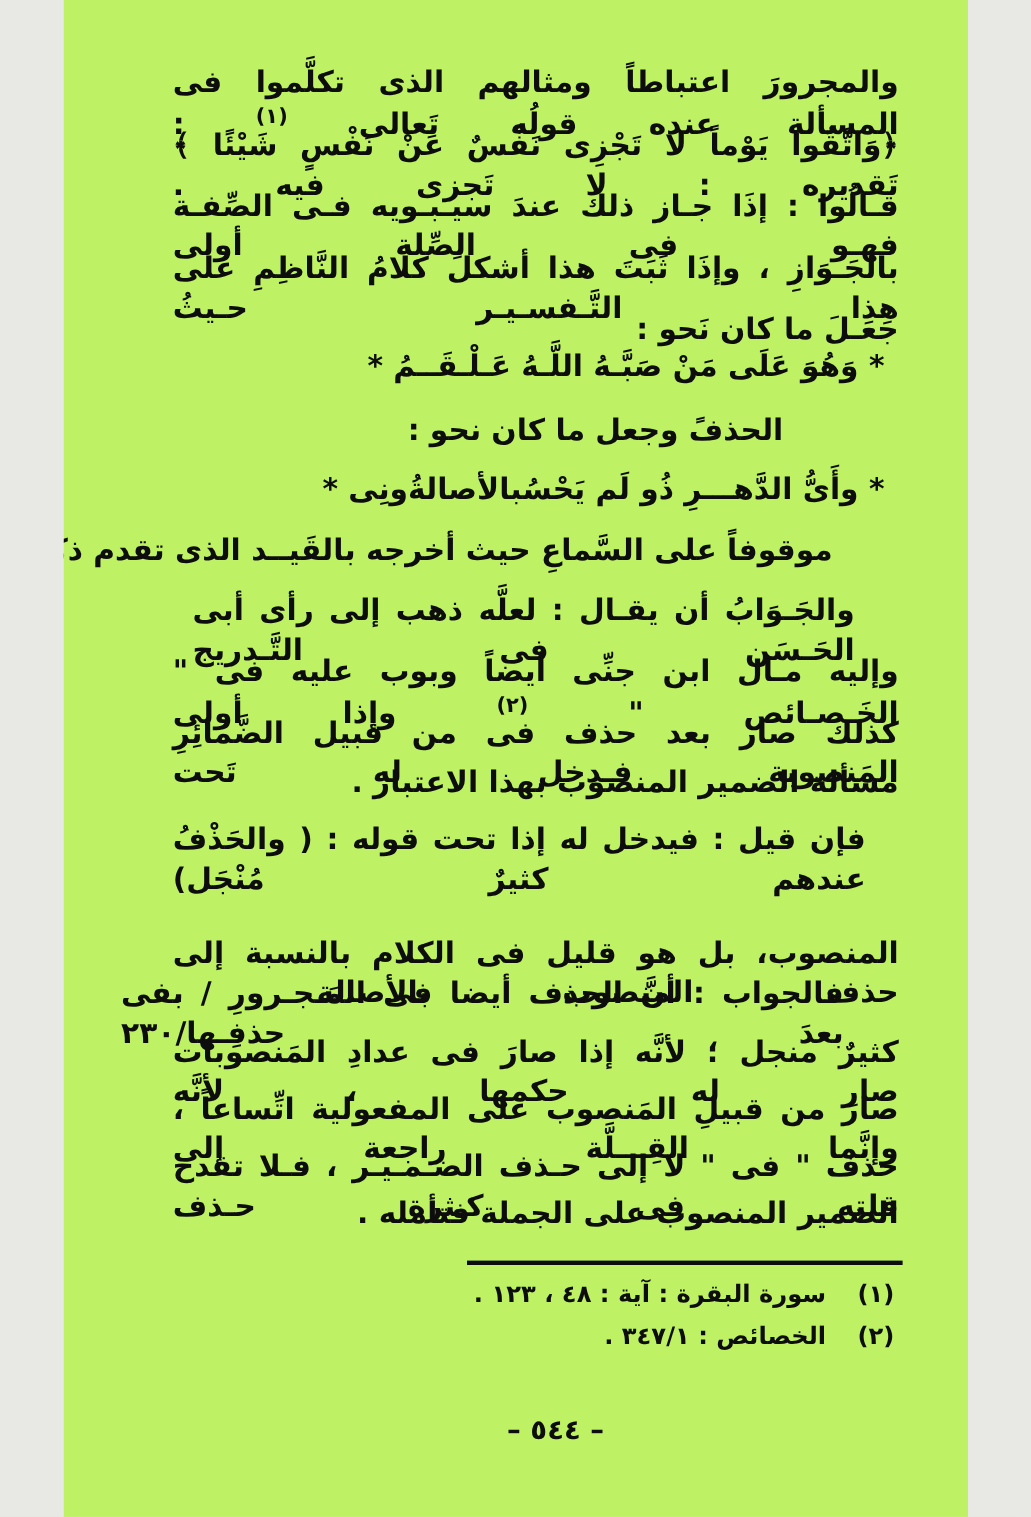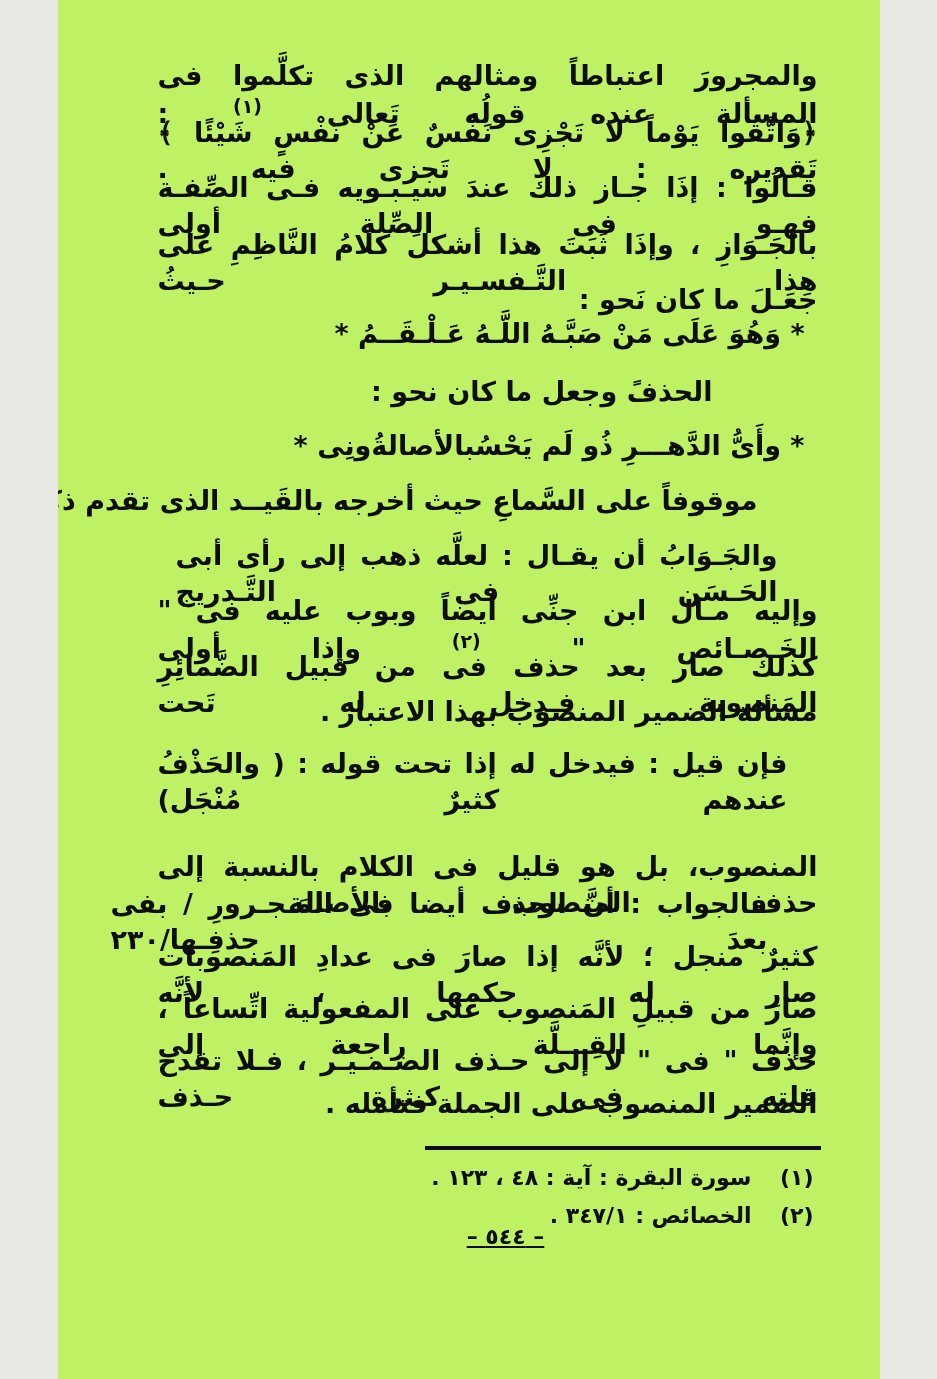--- a/index.html
+++ b/index.html
@@ -55,27 +55,26 @@
     font-size:22px;
     font-weight:bold;
     text-align:right;
     justify-content:flex-start;
   }
   .footnote .fn-marker{ min-width:40px; }
   #fn1{ top:1165px; }
   #fn2{ top:1203px; }
   #page-number{
     position:absolute;
-    top:1224px;left:378px;
+    top:1285px;left:378px;
     width:140px;
     text-align:center;
-    font-size:22px;
+    font-size:25px;
     font-weight:bold;
     letter-spacing:2px;
-    text-decoration:underline;
   }
 </style>
 </head>
 <body>
 
 <div id="page">
 
   <div class="line j" style="top:58px"><span>والمجرورَ اعتباطاً ومثالهم الذى تكلَّموا فى المسألة عنده قولُه تَعالى </span><span class="fnref">(١)</span><span> :</span></div>
 
   <div class="line j" style="top:115px">﴿وَاتَّقُوا يَوْماً لا تَجْزِى نَفْسٌ عَنْ نَفْسٍ شَيْئًا ﴾ تَقديره : لا تَجزى فيه .</div>

